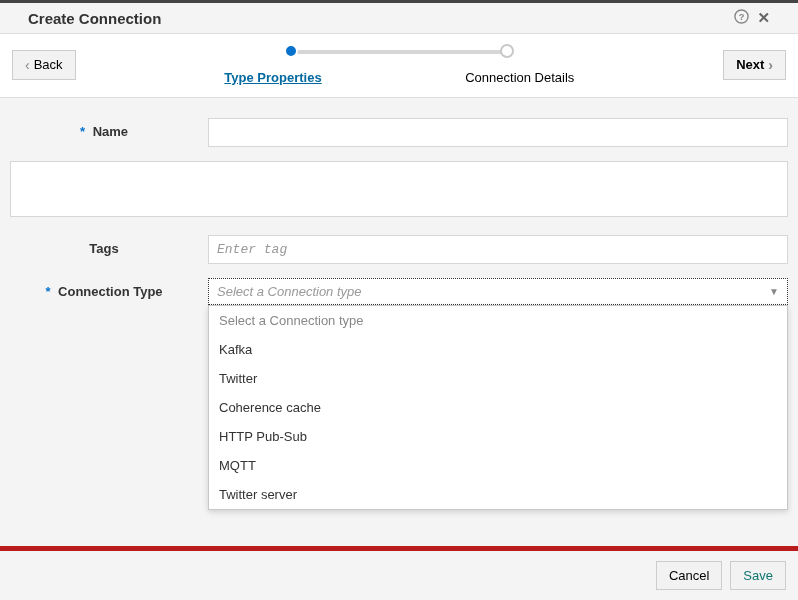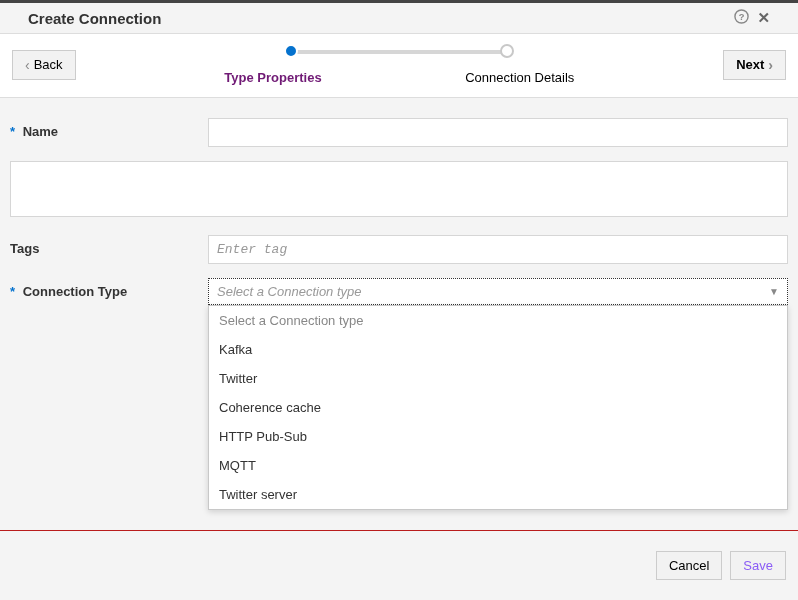--- a/index.html
+++ b/index.html
@@ -17,41 +17,41 @@
 .btn .chev { font-size: 14px; color: #888; }
 .btn.next { font-weight: bold; }
 
 .steps { flex: 1; display: flex; flex-direction: column; align-items: center; padding: 0 40px; }
 .step-dots { position: relative; width: 230px; height: 16px; margin-bottom: 10px; }
 .step-line { position: absolute; top: 6px; left: 10px; right: 10px; height: 4px; background: #d6d6d6; border-radius: 2px; }
 .dot { position: absolute; top: 0; width: 14px; height: 14px; border-radius: 50%; border: 2px solid #fff; }
 .dot.active { background: #0572ce; left: 0; }
 .dot.inactive { background: #fff; border: 2px solid #c8c8c8; right: 0; }
 .step-labels { display: flex; width: 350px; justify-content: space-between; font-size: 13px; }
-.step-labels .active { color: #701a75; font-weight: bold; }
+.step-labels .active { color: #0369a1; font-weight: bold; text-decoration: underline; }
 .step-labels .inactive { color: #000000; }
 
 .form-area { padding: 20px 10px 0 10px; }
 .form-row { display: flex; align-items: flex-start; margin-bottom: 14px; }
-.form-label { width: 198px; text-align: left; padding-right: 10px; font-size: 13px; color: #333; font-weight: bold; padding-top: 6px; }
+.form-label { width: 198px; text-align: center; padding-right: 10px; font-size: 13px; color: #333; font-weight: bold; padding-top: 6px; }
 .req { color: #0572ce; margin-right: 4px; font-weight: bold; }
 .form-field { flex: 1; }
 .form-field input[type=text], .form-field textarea { width: 100%; border: 1px solid #d6d6d6; padding: 6px 8px; font-size: 13px; font-family: Liberation Mono, monospace; background: #fff; }
 .form-field textarea { height: 56px; resize: none; }
 .form-field input::placeholder, .select-display.placeholder { color: #999; font-style: italic; }
 
 .select-wrap { position: relative; }
 .select-display { border: 1px dotted #333; background: #fff; padding: 5px 8px; font-size: 13px; cursor: pointer; display: flex; justify-content: space-between; align-items: center; }
 .select-arrow { color: #888; font-size: 10px; }
 .dropdown { position: absolute; top: 100%; left: 0; right: 0; background: #fff; border: 1px solid #c8c8c8; box-shadow: 0 2px 6px rgba(0,0,0,0.15); z-index: 10; }
 .dropdown-item { padding: 7px 10px; font-size: 13px; color: #333; cursor: pointer; }
 .dropdown-item.placeholder { color: #888; }
 
-.footer { margin-top: auto; border-top: 1px solid #b91c1c; padding: 20px 12px; display: flex; justify-content: flex-end; gap: 8px; background: #f4f4f4; }
-.footer .btn.save { color: #8b5cf6; }
+.footer { margin-top: auto; border-top: 5px solid #b91c1c; padding: 10px 12px; display: flex; justify-content: flex-end; gap: 8px; background: #f4f4f4; }
+.footer .btn.save { color: #0f766e; }
 </style>
 </head>
 <body>
 
 <div class="dialog">
 
   <div class="header">
     <div class="header-title">Create Connection</div>
     <div class="header-icons">
       <span title="Help">

